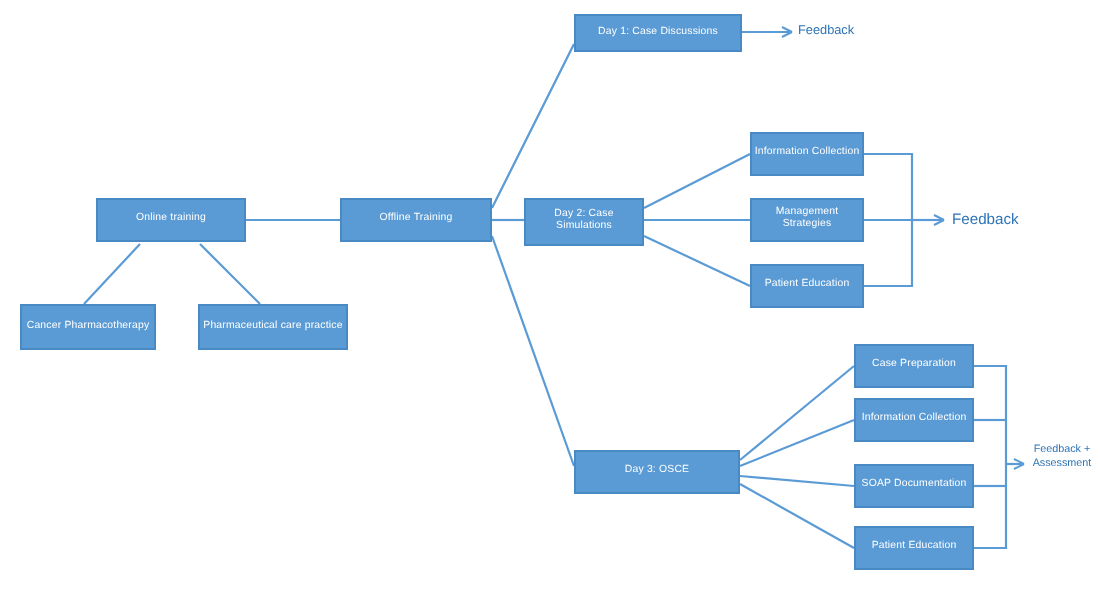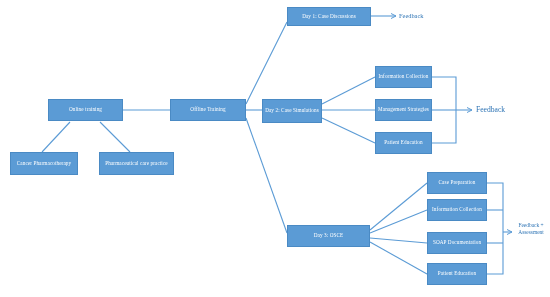--- a/index.html
+++ b/index.html
@@ -6,21 +6,21 @@
     margin: 0;
     padding: 0;
     background: #ffffff;
   }
   #canvas {
     position: relative;
     width: 550px;
     height: 297px;
     background: #ffffff;
     overflow: hidden;
-    font-family: Liberation Serif, serif;
+    font-family: Liberation Sans, sans-serif;
   }
   svg#wires {
     position: absolute;
     left: 0;
     top: 0;
     width: 550px;
     height: 297px;
     pointer-events: none;
   }
   .node {

